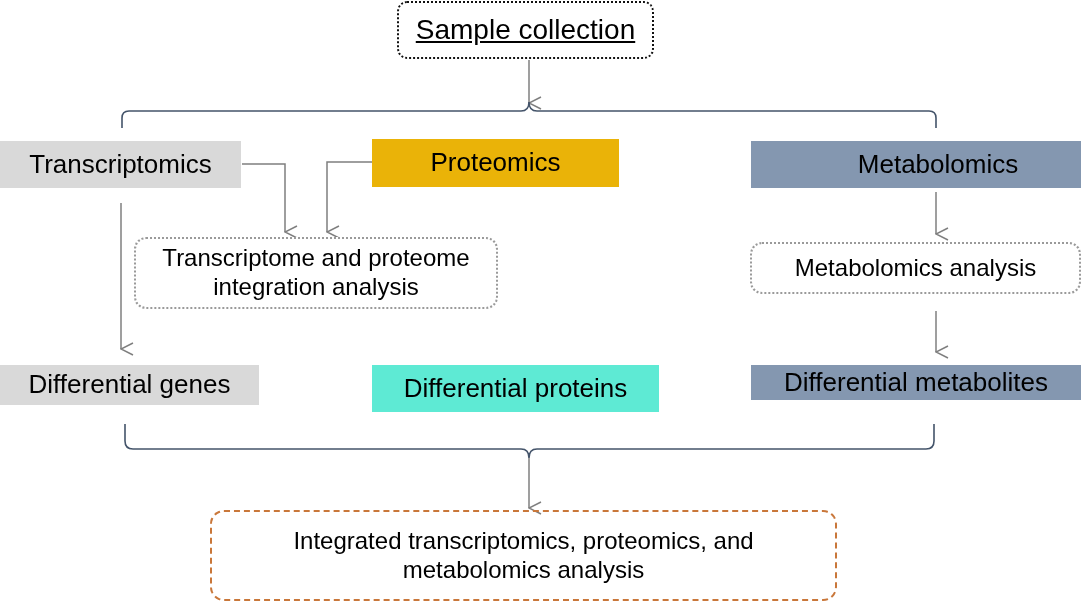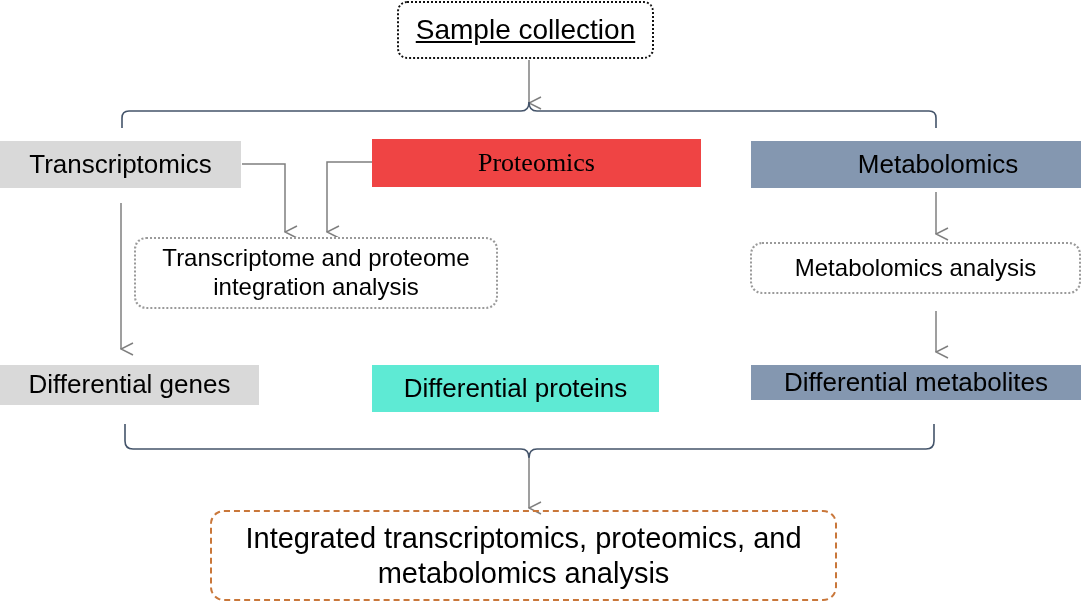--- a/index.html
+++ b/index.html
@@ -4,21 +4,21 @@
 <style>
   html, body { margin: 0; padding: 0; background: #ffffff; }
   body { width: 1081px; height: 602px; position: relative; overflow: hidden;
          font-family: "Liberation Sans", sans-serif; color: #000; }
   .node { position: absolute; display: flex; align-items: center; justify-content: center;
           text-align: center; box-sizing: border-box; line-height: 1.2; }
   .lvl1 { font-size: 26px; }
   .lvl2 { font-size: 24px; }
   .rounded-dot { border: 2px dotted #9a9a9a; border-radius: 12px; background: #fff; }
   #n-sample { border: 2px dotted #111; border-radius: 10px; font-size: 28px; }
-  #n-final { border: 2px dashed #c9773a; border-radius: 14px; font-size: 29px; }
+  #n-final { border: 2px dashed #c9773a; border-radius: 14px; font-size: 24px; }
   svg.wires { position: absolute; left: 0; top: 0; }
 </style>
 </head>
 <body>
 
 <svg class="wires" width="1081" height="602">
   <defs>
     <marker id="ah" markerWidth="14" markerHeight="14" refX="7" refY="13" orient="auto" markerUnits="userSpaceOnUse">
       <path d="M1,1 L7,13 L13,1" fill="none" stroke="#7f7f7f" stroke-width="1.5"></path>
     </marker>
@@ -43,21 +43,21 @@
   <line x1="529" y1="458" x2="529" y2="508" stroke="#7f7f7f" stroke-width="1.5" marker-end="url(#ah)"></line>
 </svg>
 
 <div class="node" id="n-sample" style="left:397px;top:1px;width:257px;height:58px;text-decoration:underline;">
   <span>Sample collection</span>
 </div>
 
 <div class="node lvl1" style="left:0;top:141px;width:241px;height:47px;background:#d9d9d9;">
   <span>Transcriptomics</span>
 </div>
-<div class="node lvl1" style="left:372px;top:139px;width:329px;height:48px;background:#ef4444;font-family:Liberation Serif, serif;">
+<div class="node lvl1" style="left:372px;top:139px;width:247px;height:48px;background:#eab308;">
   <span>Proteomics</span>
 </div>
 <div class="node lvl1" style="left:751px;top:141px;width:374px;height:47px;background:#8497b0;">
   <span>Metabolomics</span>
 </div>
 
 <div class="node lvl2 rounded-dot" style="left:134px;top:237px;width:364px;height:72px;padding:0 10px;">
   <span>Transcriptome and proteome integration analysis</span>
 </div>
 <div class="node lvl2 rounded-dot" style="left:750px;top:242px;width:331px;height:52px;align-items:center;">

